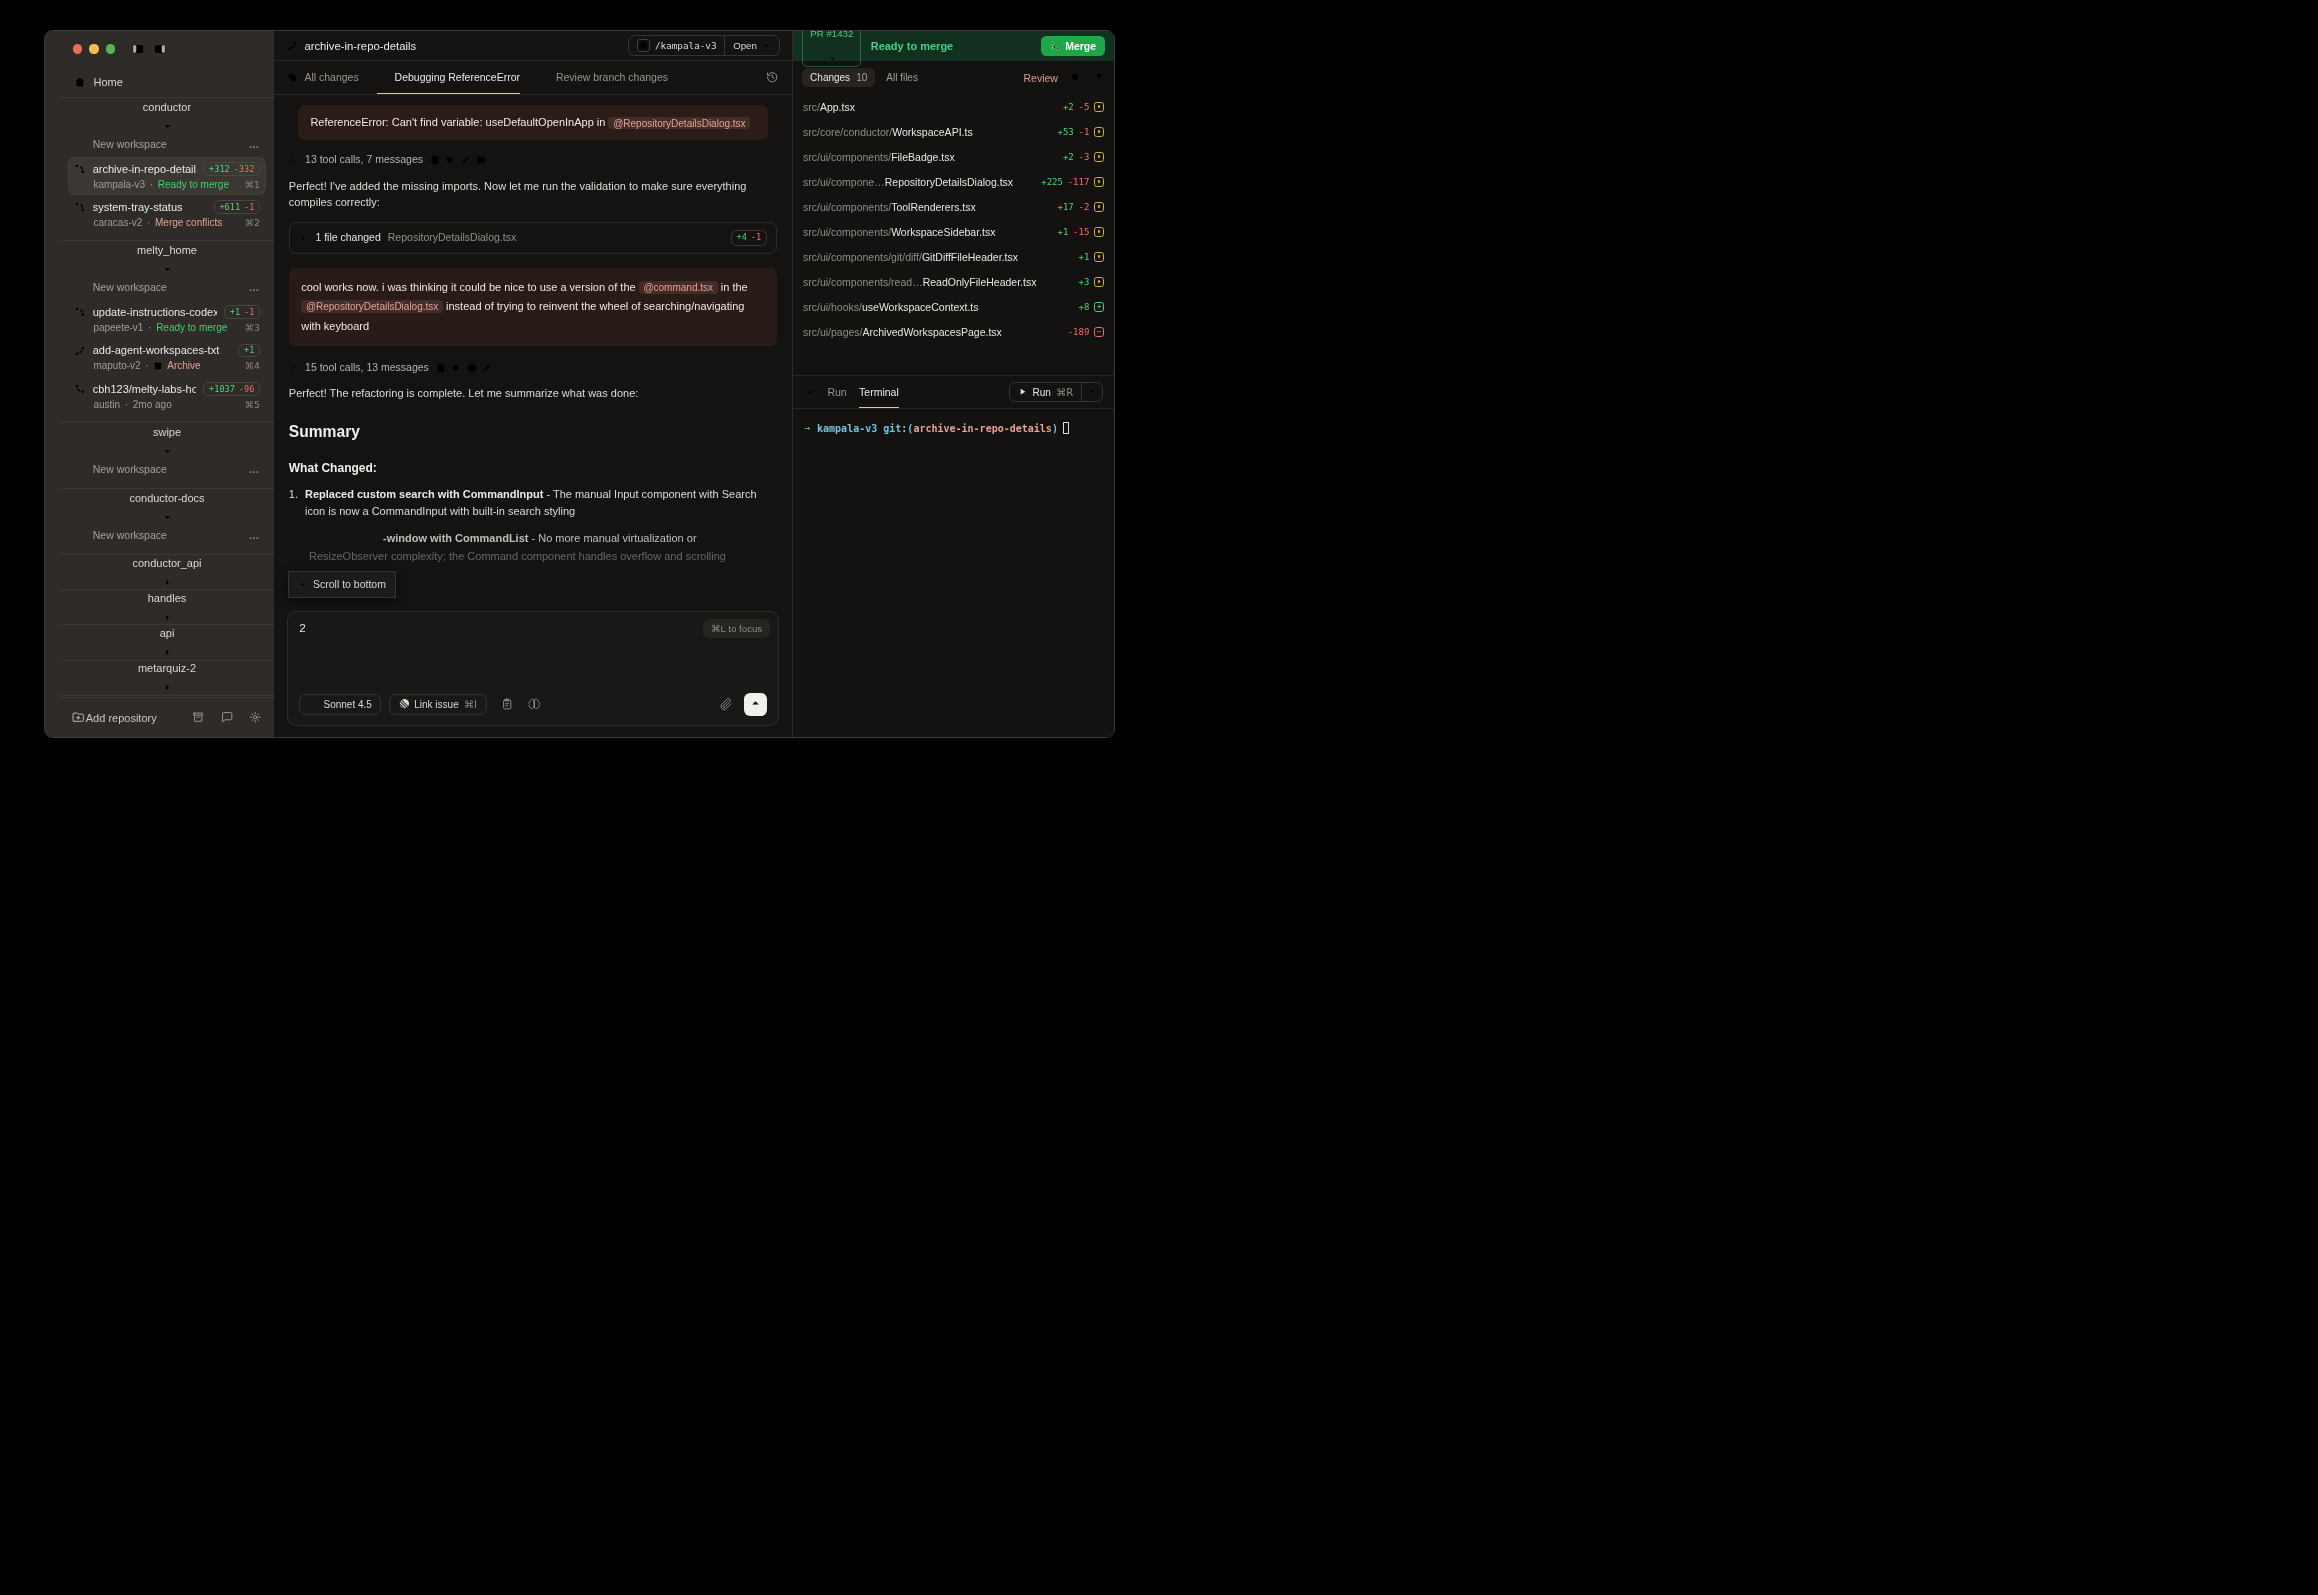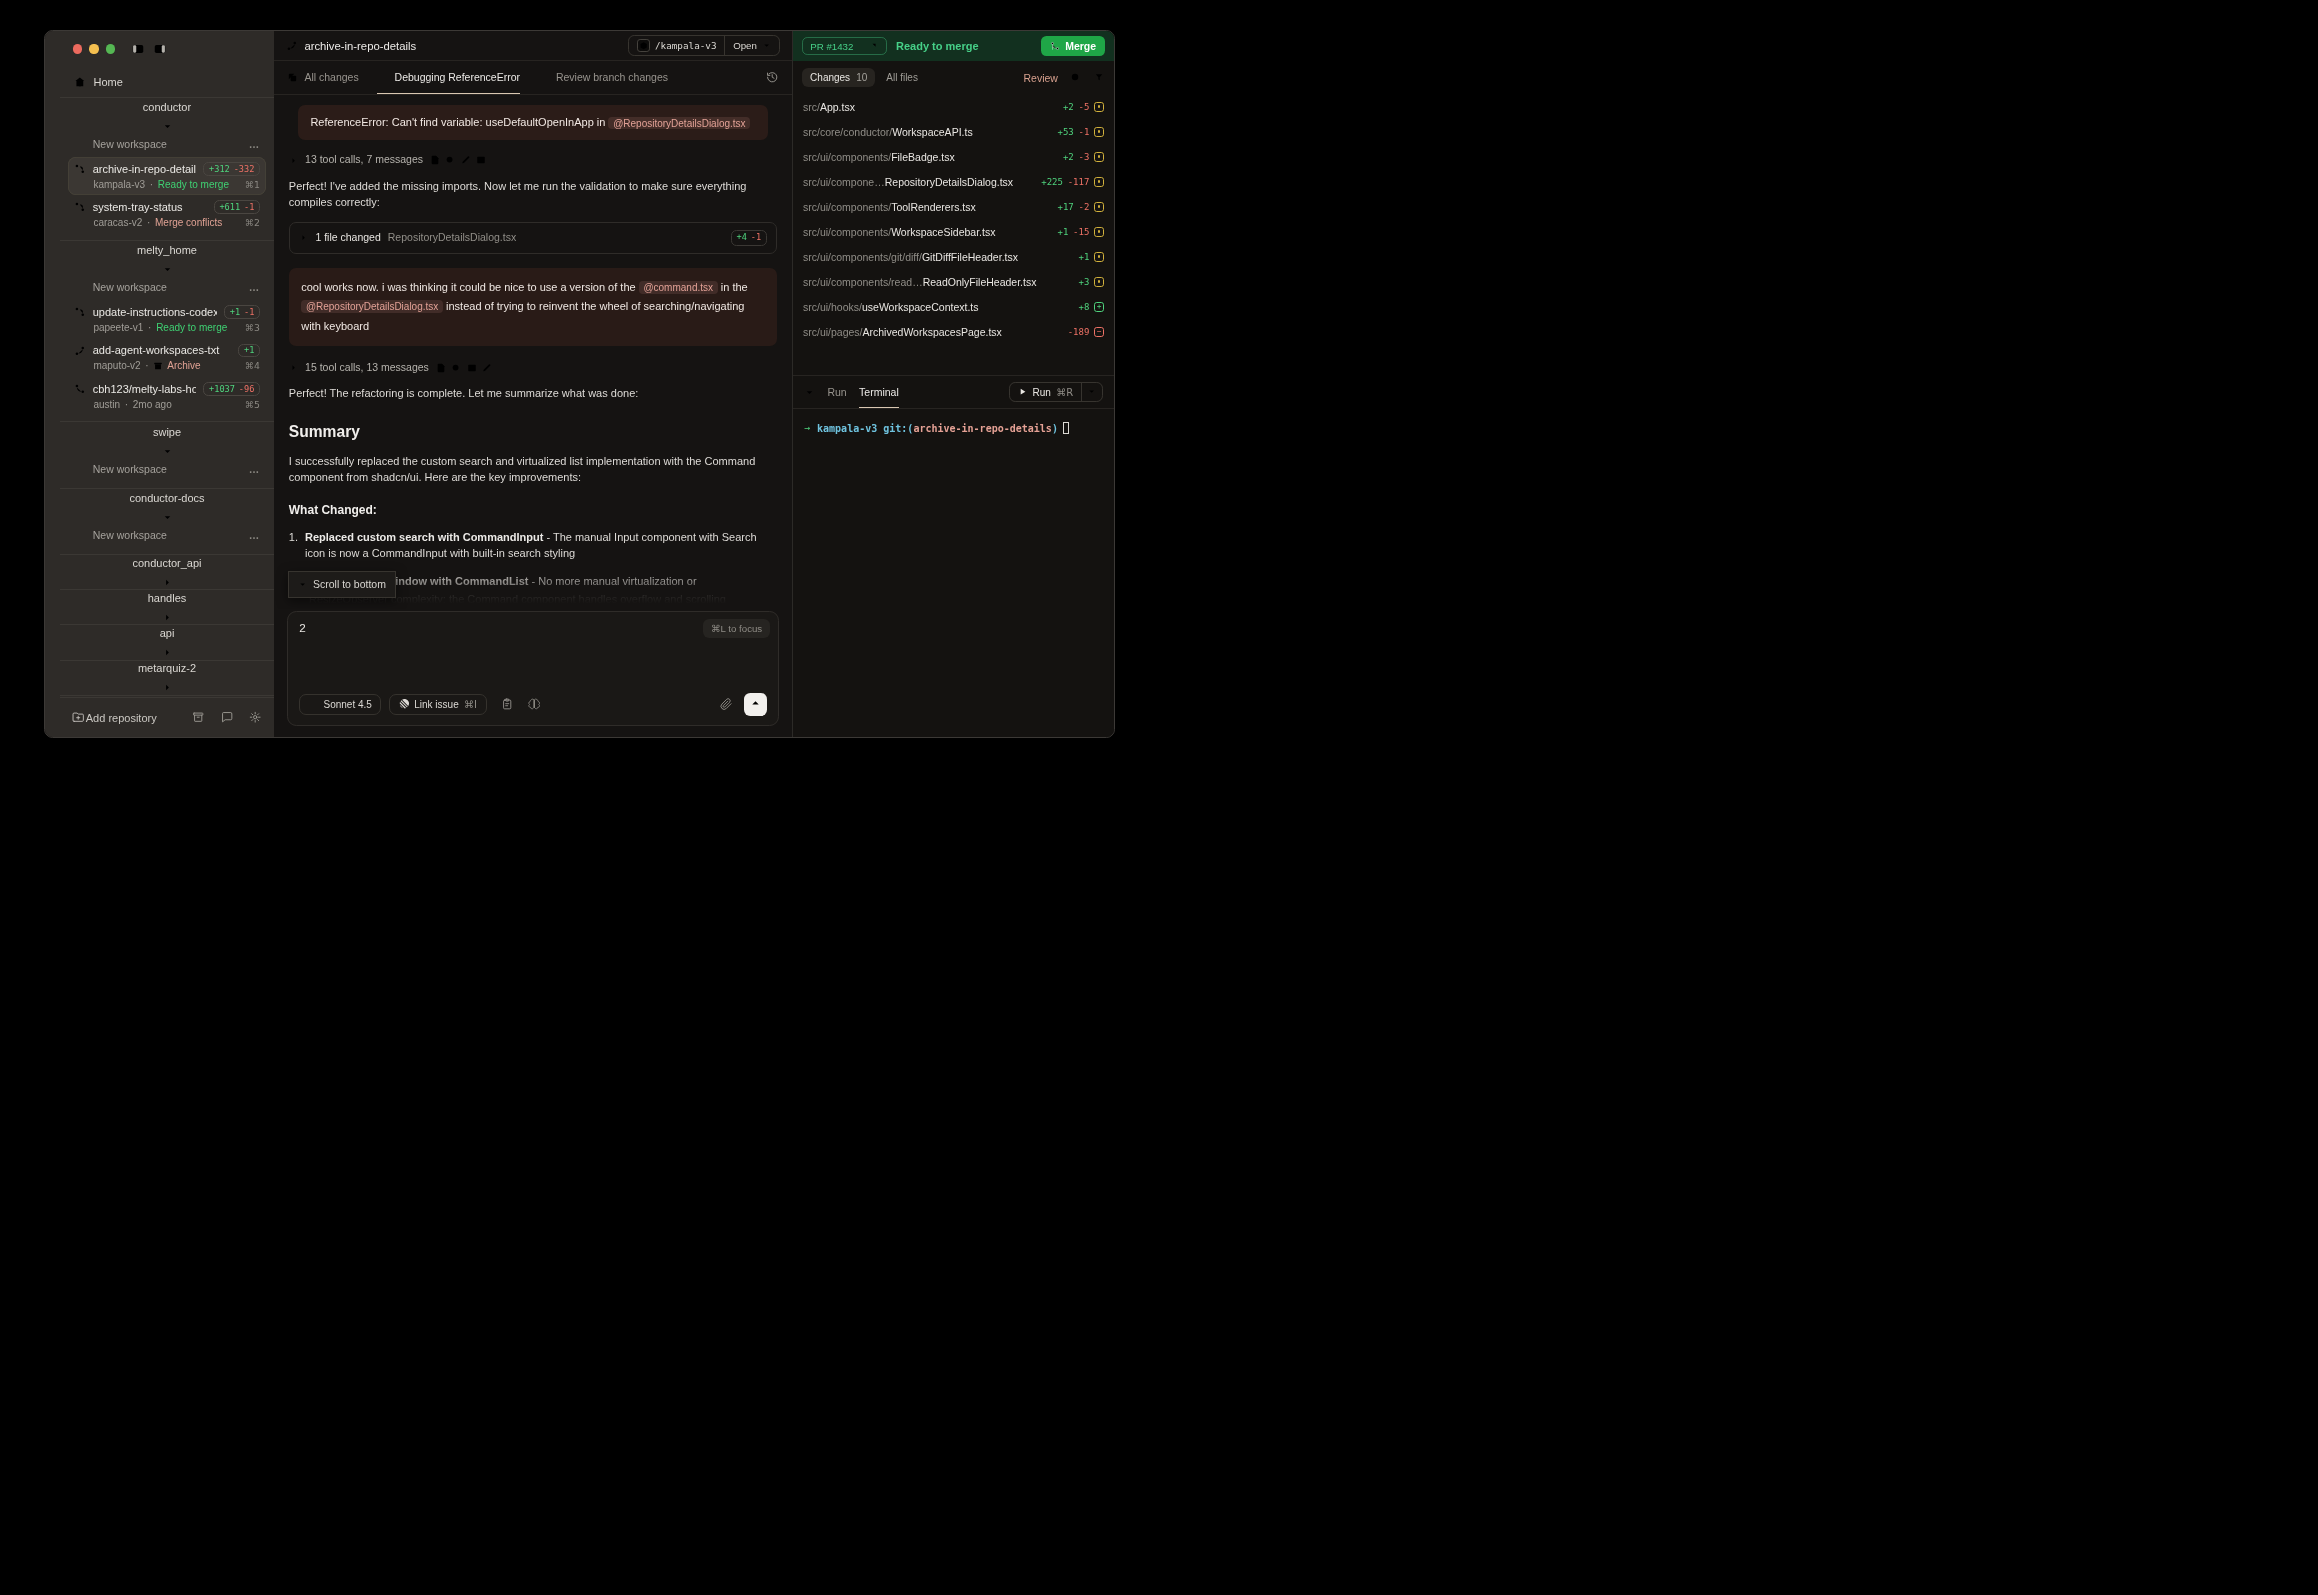--- a/index.html
+++ b/index.html
@@ -81,21 +81,21 @@
   .comp-bottom { margin-top:auto; display:flex; align-items:center; gap:7.8px; }
   .comp-chip { display:flex; align-items:center; gap:5.4px; border:0.8px solid #35322d; border-radius:7px; padding:3.9px 8.6px; font-size:10px; color:#dcd9d4; }
   .comp-chip .kb { color:#8f8c86; font-family:"DejaVu Sans",sans-serif; }
   .comp-ics { display:flex; gap:14.8px; color:#9b9892; margin-left:6.2px; }
   .comp-right { margin-left:auto; display:flex; align-items:center; gap:11px; color:#9b9892; }
   .sendbtn { width:23px; height:23px; border-radius:6.2px; background:#f2f0ed; color:#1a1816; display:flex; align-items:center; justify-content:center; }
 
   
   .rpanel { width:322px; flex:none; background:#141210; border-left:0.8px solid #2c2a27; display:flex; flex-direction:column; }
   .pr-bar { height:30px; background:#12301f; display:flex; align-items:center; gap:9.3px; padding:0 9.3px; flex:none; }
-  .pr-chip { display:flex; align-items:center; gap:16px; border:0.8px solid rgba(72,208,136,.38); color:#46d088; border-radius:5.4px; padding:2.3px 7px; font-size:9.7px; }
+  .pr-chip { display:flex; align-items:center; gap:16px; border:0.8px solid rgba(72,208,136,.38); color:#46d088; border-radius:5.4px; padding:2.3px 7px; font-size:9.7px;flex-direction:column; }
   .pr-status { color:#46d088; font-size:11px; font-weight:600; }
   .merge-btn { margin-left:auto; background:#1fa647; color:#fff; border-radius:5.4px; padding:3.9px 8.6px; font-size:10.5px; font-weight:600; display:flex; align-items:center; gap:5.4px; }
   .rp-tabs { height:33px; display:flex; align-items:center; gap:11px; padding:0 9.3px; flex:none; }
   .chg-pill { background:#272420; border-radius:6.2px; padding:3.9px 7.8px; display:flex; gap:6.2px; font-size:10px; color:#e9e6e2; }
   .chg-pill .cnt { color:#a5a29c; }
   .allfiles { color:#a09d97; font-size:10px; }
   .rp-tabs-right { margin-left:auto; display:flex; align-items:center; gap:12.4px; color:#b0ada7; }
   .review-lbl { color:#d8a18f; font-size:10.5px; }
   .files { padding:0 10px 4.7px; }
   .file-row { height:25px; display:flex; align-items:center; font-size:10.5px; min-width:0;justify-content:flex-end; }
@@ -609,21 +609,20 @@
                 <use href="#i-term"></use>
               </svg>
             <svg class="ic13" viewBox="0 0 13 13" width="10" height="10">
                 <use href="#i-pen"></use>
               </svg>
           </span>
         </div>
 
         <div class="para">Perfect! The refactoring is complete. Let me summarize what was done:</div>
         <h2 class="sum">Summary</h2>
-        <div class="para">I successfully replaced the custom search and virtualized list implementation with the Command component from shadcn/ui. Here are the key improvements:</div>
         <h3 class="wc">What Changed:</h3>
         <div class="li">
           <span class="num">1.</span>
           <span><b>Replaced custom search with CommandInput</b><span> - The manual Input component with Search icon is now a CommandInput with built-in search styling</span></span>
         </div>
         <div class="li2"><b>-window with CommandList</b><span> - No more manual virtualization or</span></div>
         <div class="li2-l2">ResizeObserver complexity; the Command component handles overflow and scrolling</div>
 
         <div class="chat-fade"></div>
         <div class="scrollpill">

